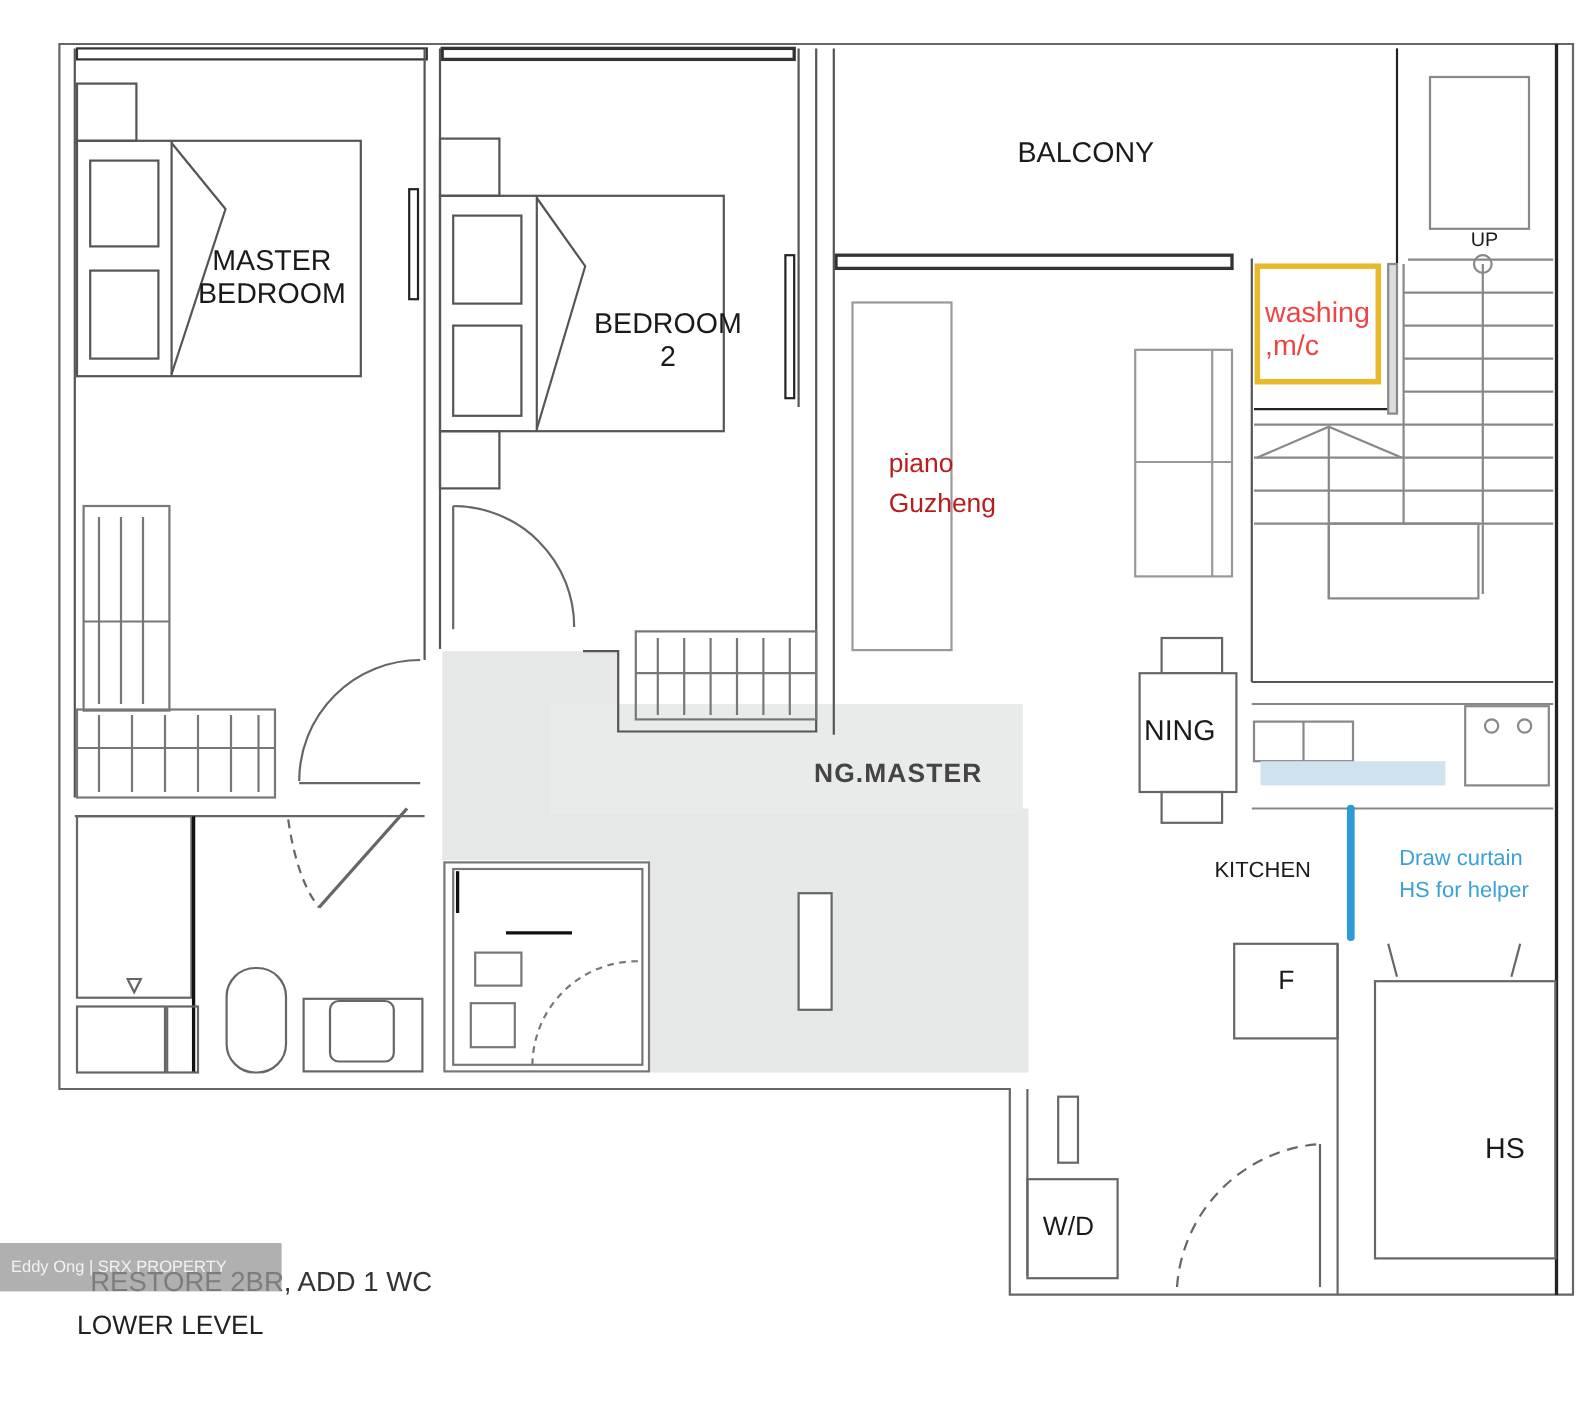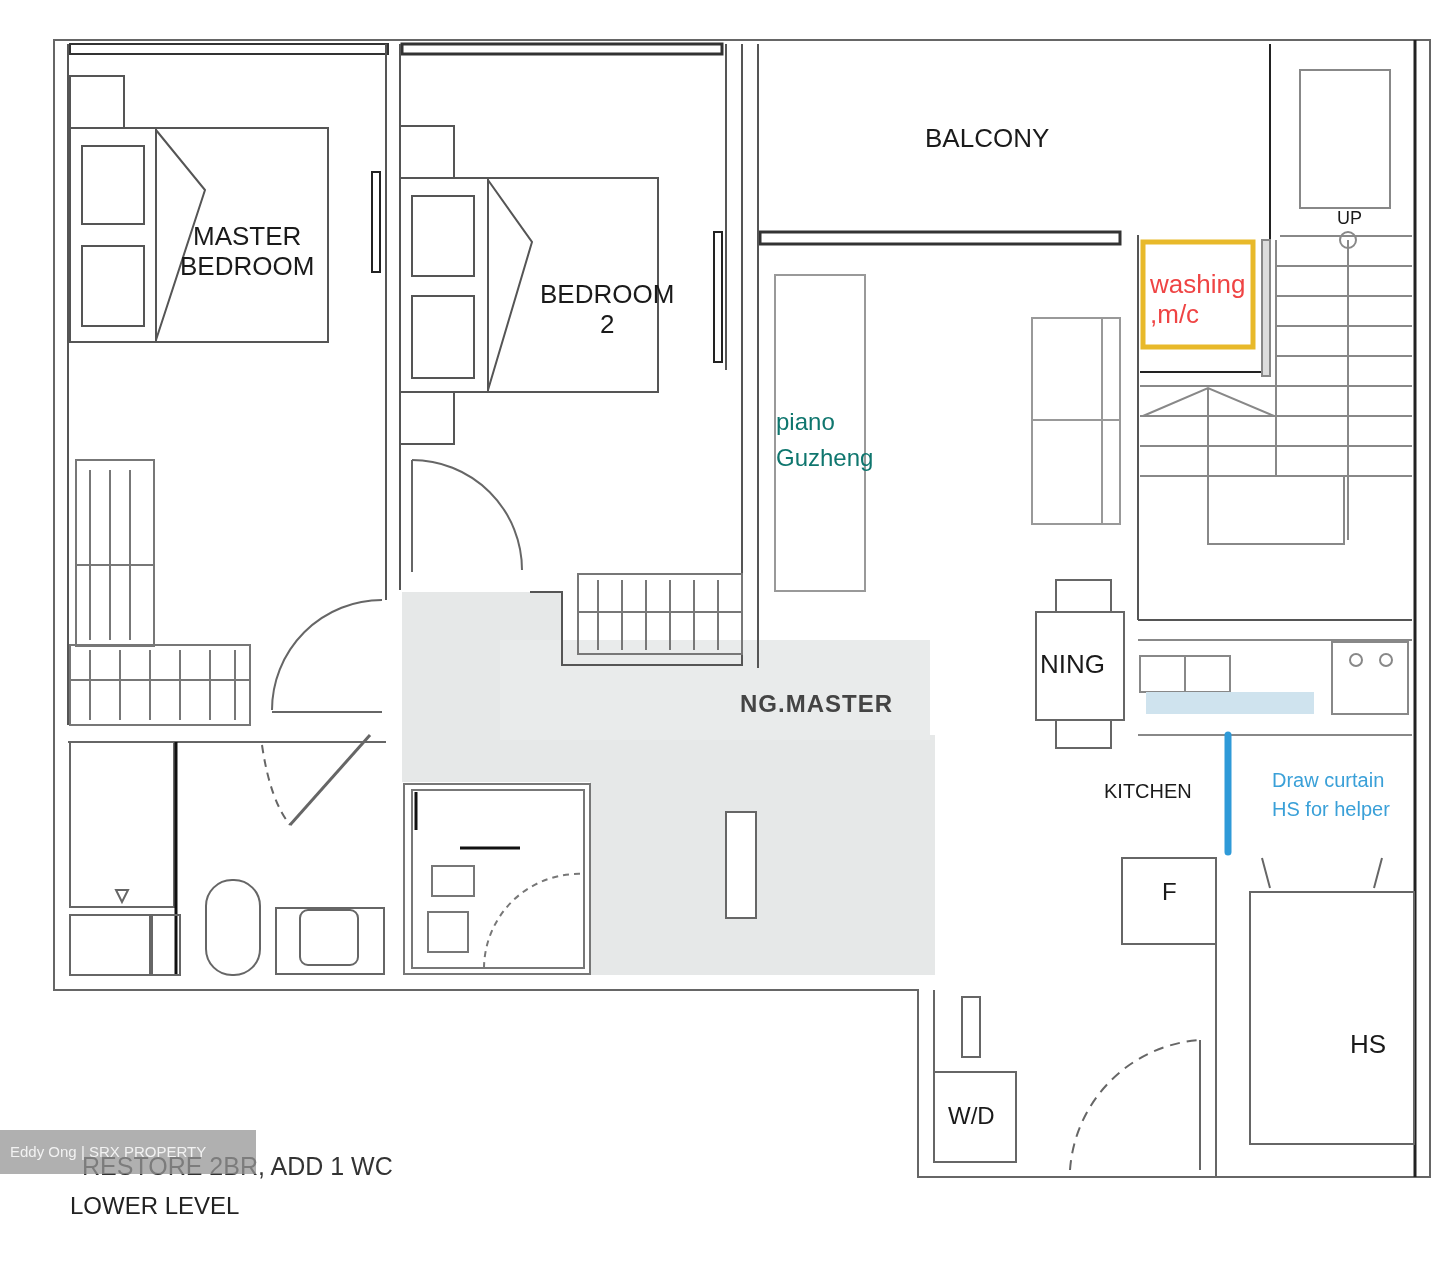--- a/index.html
+++ b/index.html
@@ -5,21 +5,21 @@
   html,body{margin:0;padding:0;background:#fff;}
   body{width:1440px;height:1274px;position:relative;overflow:hidden;font-family:"Liberation Sans",sans-serif;}
   svg{position:absolute;left:0;top:0;}
   .lbl{position:absolute;color:#1a1a1a;font-family:"Liberation Sans",sans-serif;white-space:nowrap;line-height:1.15;}
   .room{font-size:26px;text-align:center;}
   .watermark{position:absolute;left:0;top:1130px;width:256px;height:44px;background:rgba(150,150,150,0.75);color:#f2f2f2;font-size:15px;line-height:44px;padding-left:10px;box-sizing:border-box;}
   .caption1{left:82px;top:1152px;font-size:25px;color:#333;}
   .caption2{left:70px;top:1192px;font-size:24px;color:#222;}
   .yellow{color:#ef4444;font-size:26px;}
   .blue{color:#3aa0d8;font-size:20px;}
-  .grey{color:#0f766e;font-size:24px;}
+  .grey{color:#b91c1c;font-size:24px;margin-left:32px;}
 </style>
 </head>
 <body>
 
 <svg width="1440" height="1274" viewBox="0 0 1440 1274" fill="none" stroke="#555" stroke-width="2">
 
   <g>
     <path d="M402 592 L562 592 L562 668 L925 668 L925 735 L935 735 L935 975 L590 975 L590 782 L402 782 Z" fill="#e6e8e8" stroke="none"></path>
     <rect x="500" y="640" width="430" height="100" fill="#e9ebeb" stroke="none"></rect>
   </g>

